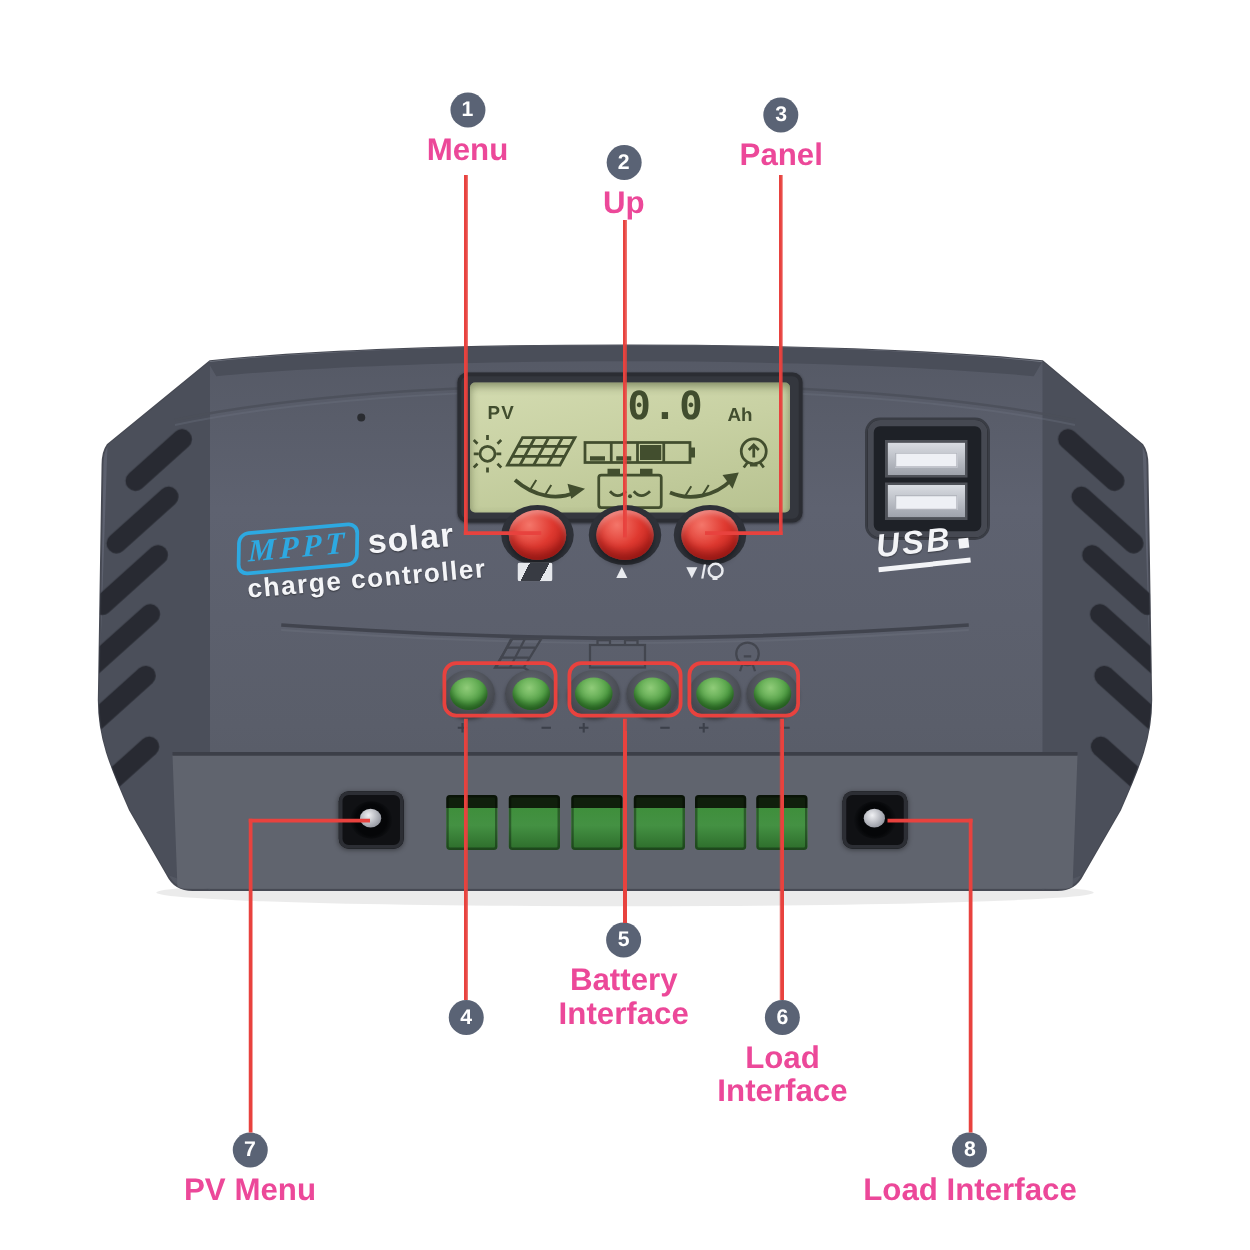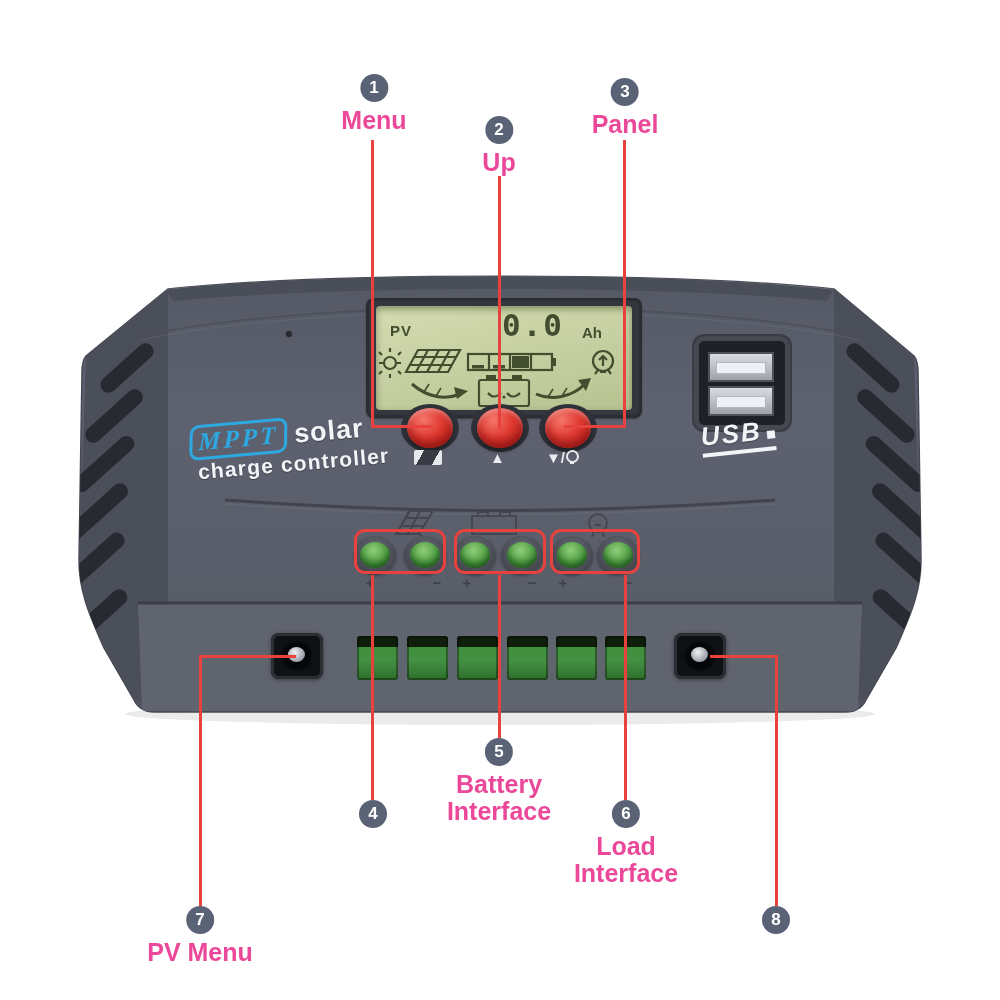--- a/index.html
+++ b/index.html
@@ -374,15 +374,18 @@
       </div>
   </div>
   <div class="callout" style="left:200px;top:906px;">
     <div class="num">7</div>
     <div class="lbl">
         <span>PV Menu</span>
       </div>
   </div>
   <div class="callout" style="left:776px;top:906px;">
     <div class="num">8</div>
+    <div class="lbl">
+        <span>Load Interface</span>
+      </div>
   </div>
 
 </div>
 
 </body></html>

